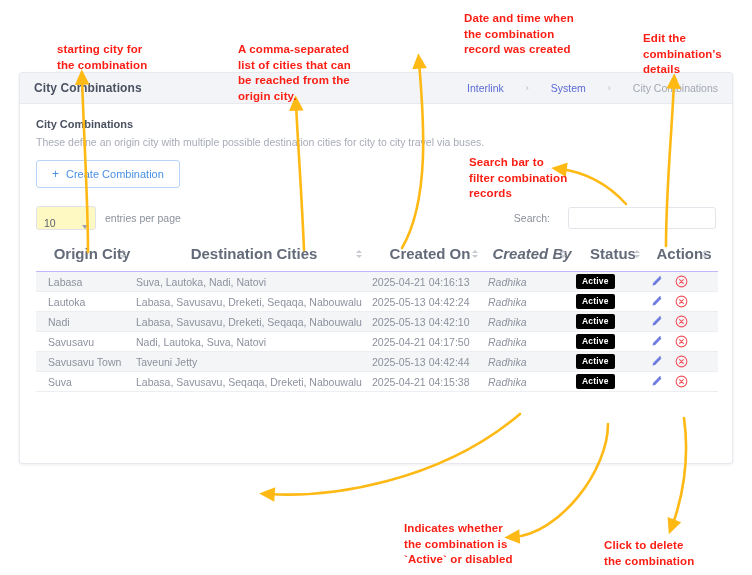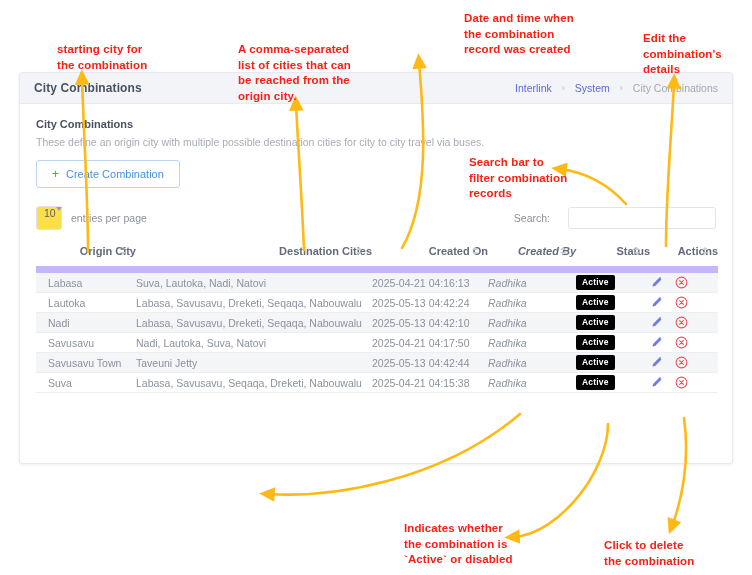--- a/index.html
+++ b/index.html
@@ -49,21 +49,21 @@
     padding: 0 14px;
     justify-content: space-between;
   }
   .card-head h1 {
     margin: 0;
     font-size: 12px;
     font-weight: 700;
     color: #4a5160;
     letter-spacing: .1px;
   }
-  .crumbs { display: flex; align-items: center; gap: 10px; font-size: 10.5px; }
+  .crumbs { display: flex; align-items: center; gap: 22px; font-size: 10.5px; }
   .crumbs a { color: #5b6bd6; text-decoration: none; }
   .crumbs .sep { color: #b3b8c4; font-size: 9px; }
   .crumbs .cur { color: #a3a8b4; }
 
   .card-body { padding: 14px 16px 0 16px; }
   .sec-title {
     font-size: 11px; font-weight: 700; color: #4a5160;
     margin: 0 0 6px 0;
   }
   .sec-desc {
@@ -83,25 +83,25 @@
   .btn-create .plus { font-size: 12px; line-height: 1; }
 
   
   .tbl-controls {
     display: flex; align-items: center; justify-content: space-between;
     margin-top: 18px; margin-bottom: 6px;
   }
   .len-wrap { display: flex; align-items: center; gap: 9px; }
   .len-select {
     position: relative;
-    width: 26px; height: 24px;
+    width: 60px; height: 24px;
     border: 1px solid #dfe2e8; border-radius: 3px;
-    background: #fde047;
+    background: #fef9c3;
     font-size: 10.5px; color: #5b6170;
-    display: flex; align-items: flex-start; padding: 0 7px;
+    display: flex; align-items: flex-end; padding: 0 7px;
     cursor: pointer;
   }
   .len-select .cv { flex: 1; }
   .chev {
     width: 0; height: 0;
     border-left: 3.5px solid transparent;
     border-right: 3.5px solid transparent;
     border-top: 4px solid #9aa0ad;
   }
   .len-label { font-size: 10.5px; color: #8b909c; }
@@ -113,26 +113,26 @@
     background: #fff;
     font-size: 10.5px; color: #5b6170;
     padding: 0 6px;
     font-family: "Liberation Sans", sans-serif;
     outline: none;
   }
 
   
   table.dt { width: 100%; border-collapse: collapse; table-layout: fixed; }
   table.dt thead th {
-    text-align: right;
-    font-size: 11px;
+    text-align: center;
+    font-size: 15px;
     font-weight: 700;
     color: #636a78;
     padding: 9px 0 9px 0;
-    border-bottom: 7px solid #c4b5fd;
+    border-bottom: 1px solid #c4b5fd;
     position: relative;
     cursor: pointer;
     white-space: nowrap;
   }
   th .sort {
     position: absolute; right: 10px; top: 50%;
     transform: translateY(-50%);
     display: inline-flex; flex-direction: column; gap: 2px;
   }
   th .sort i {

